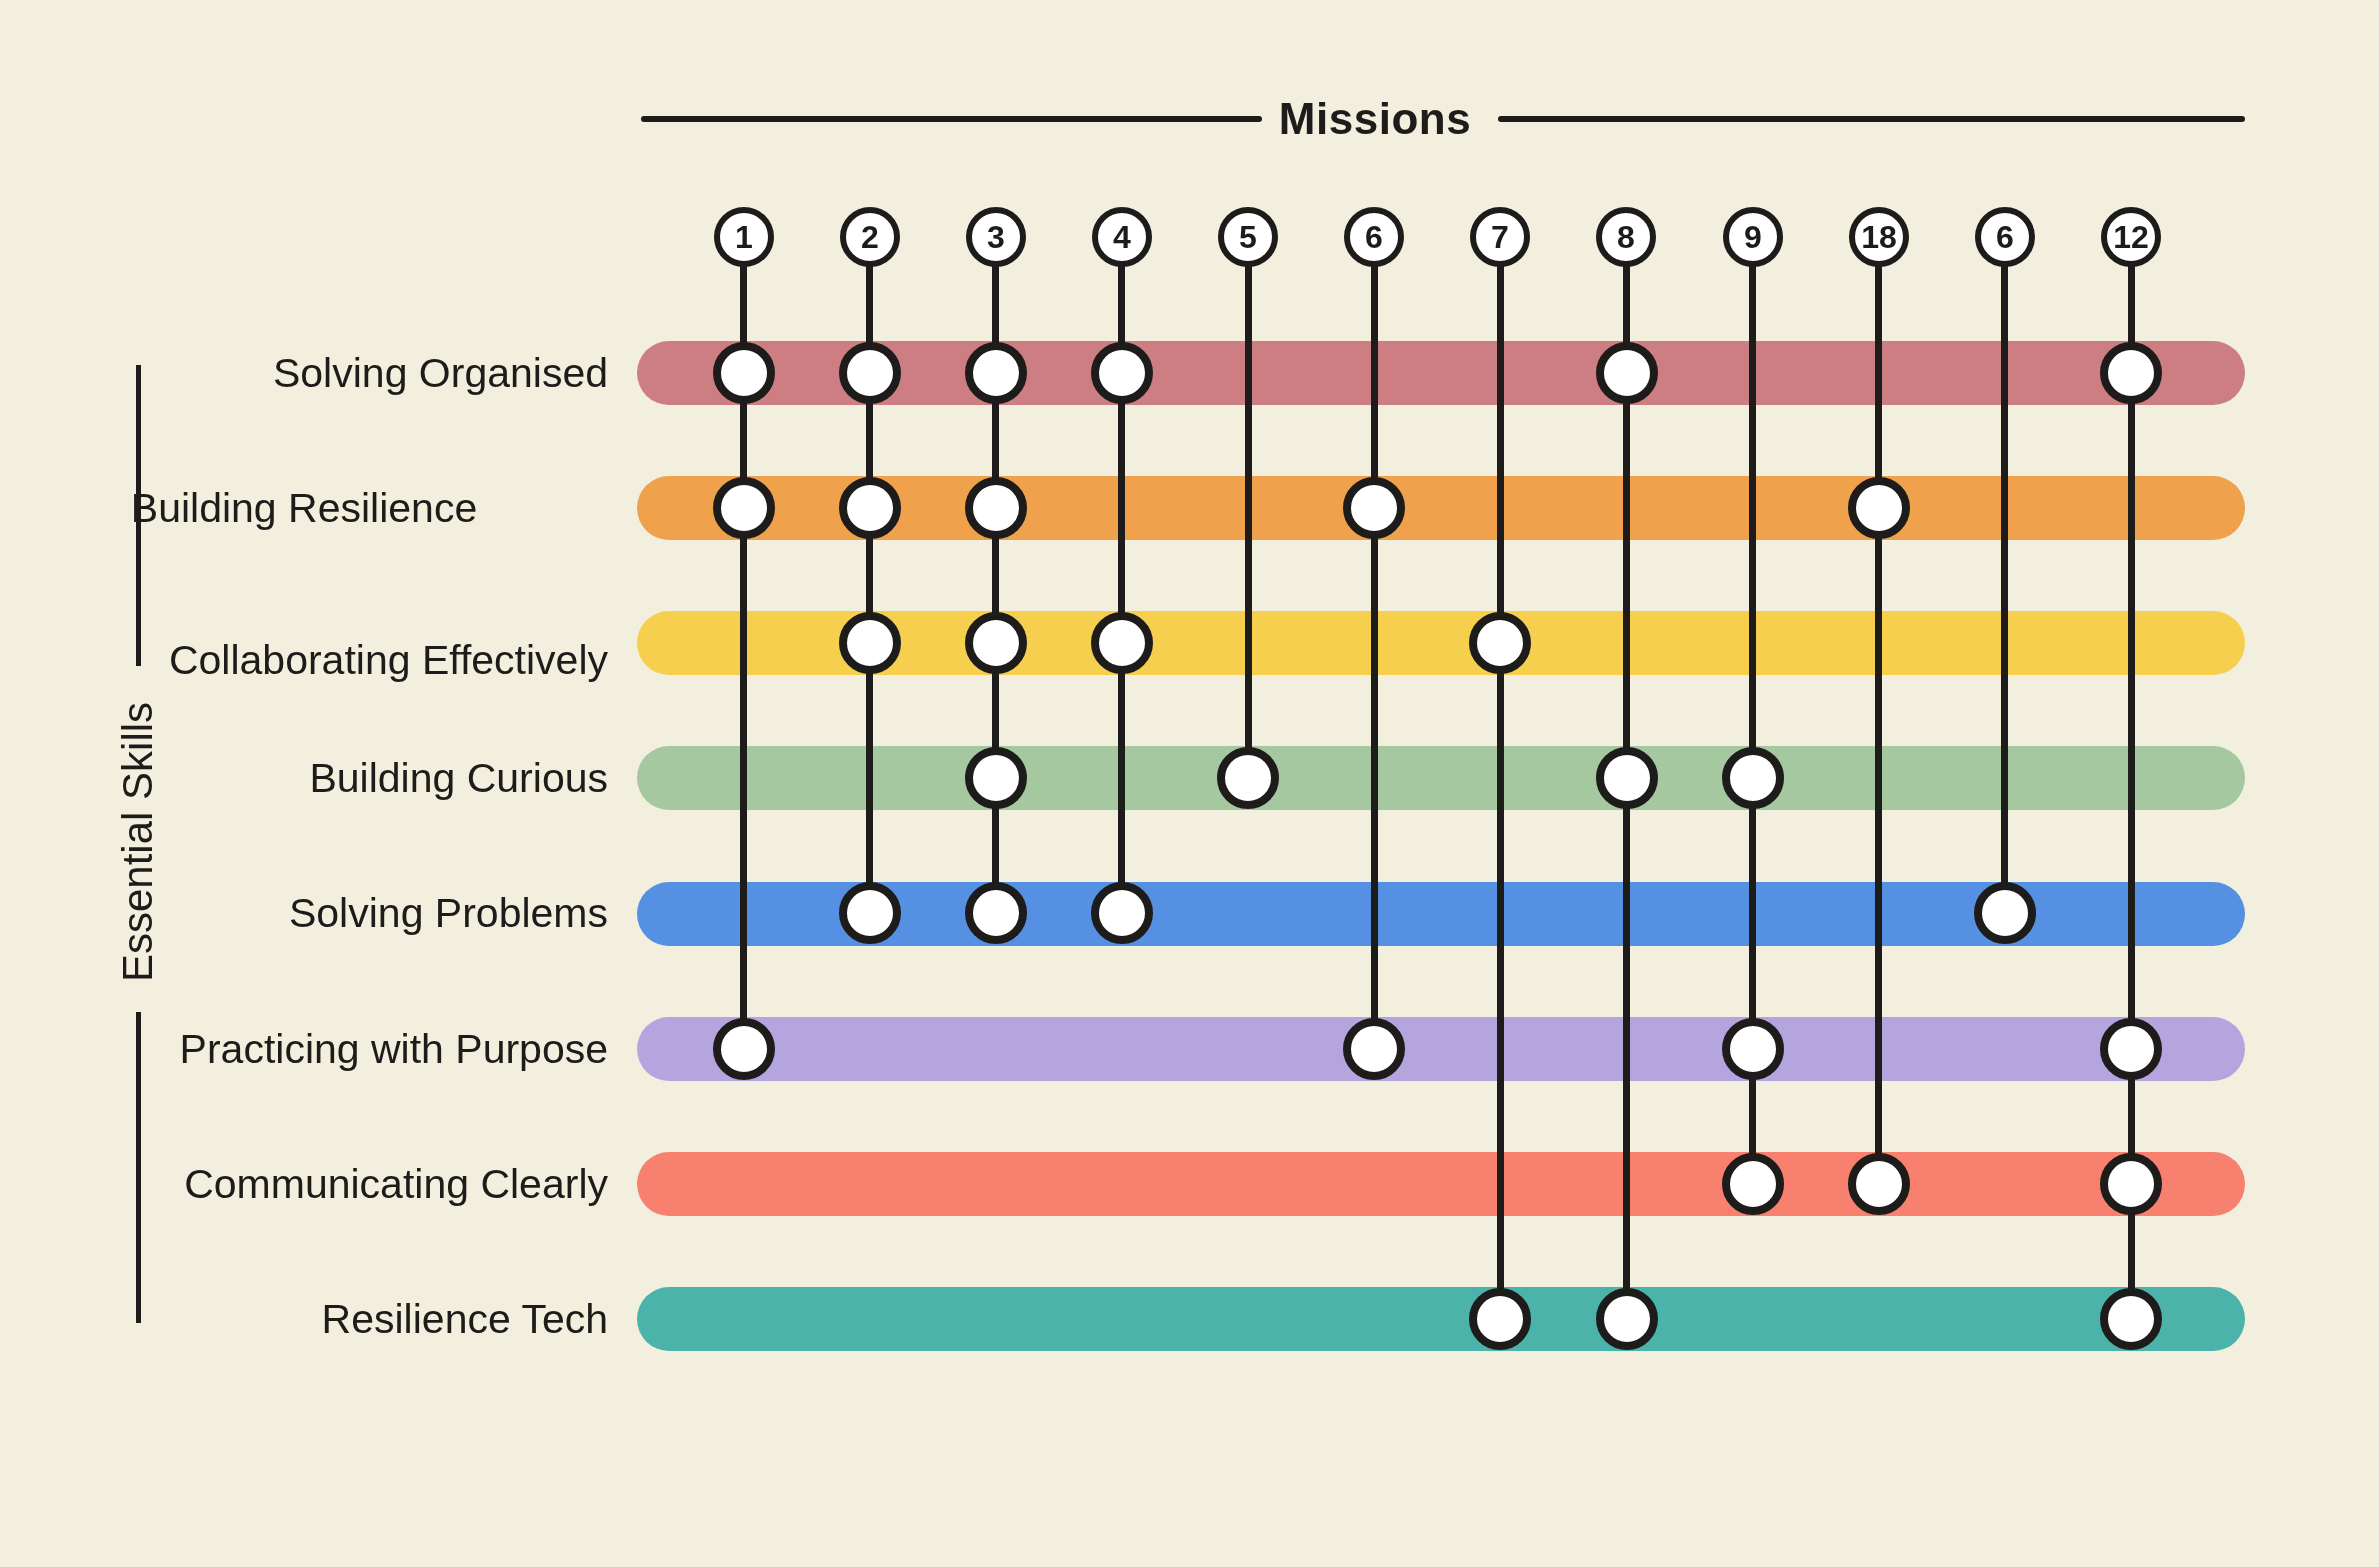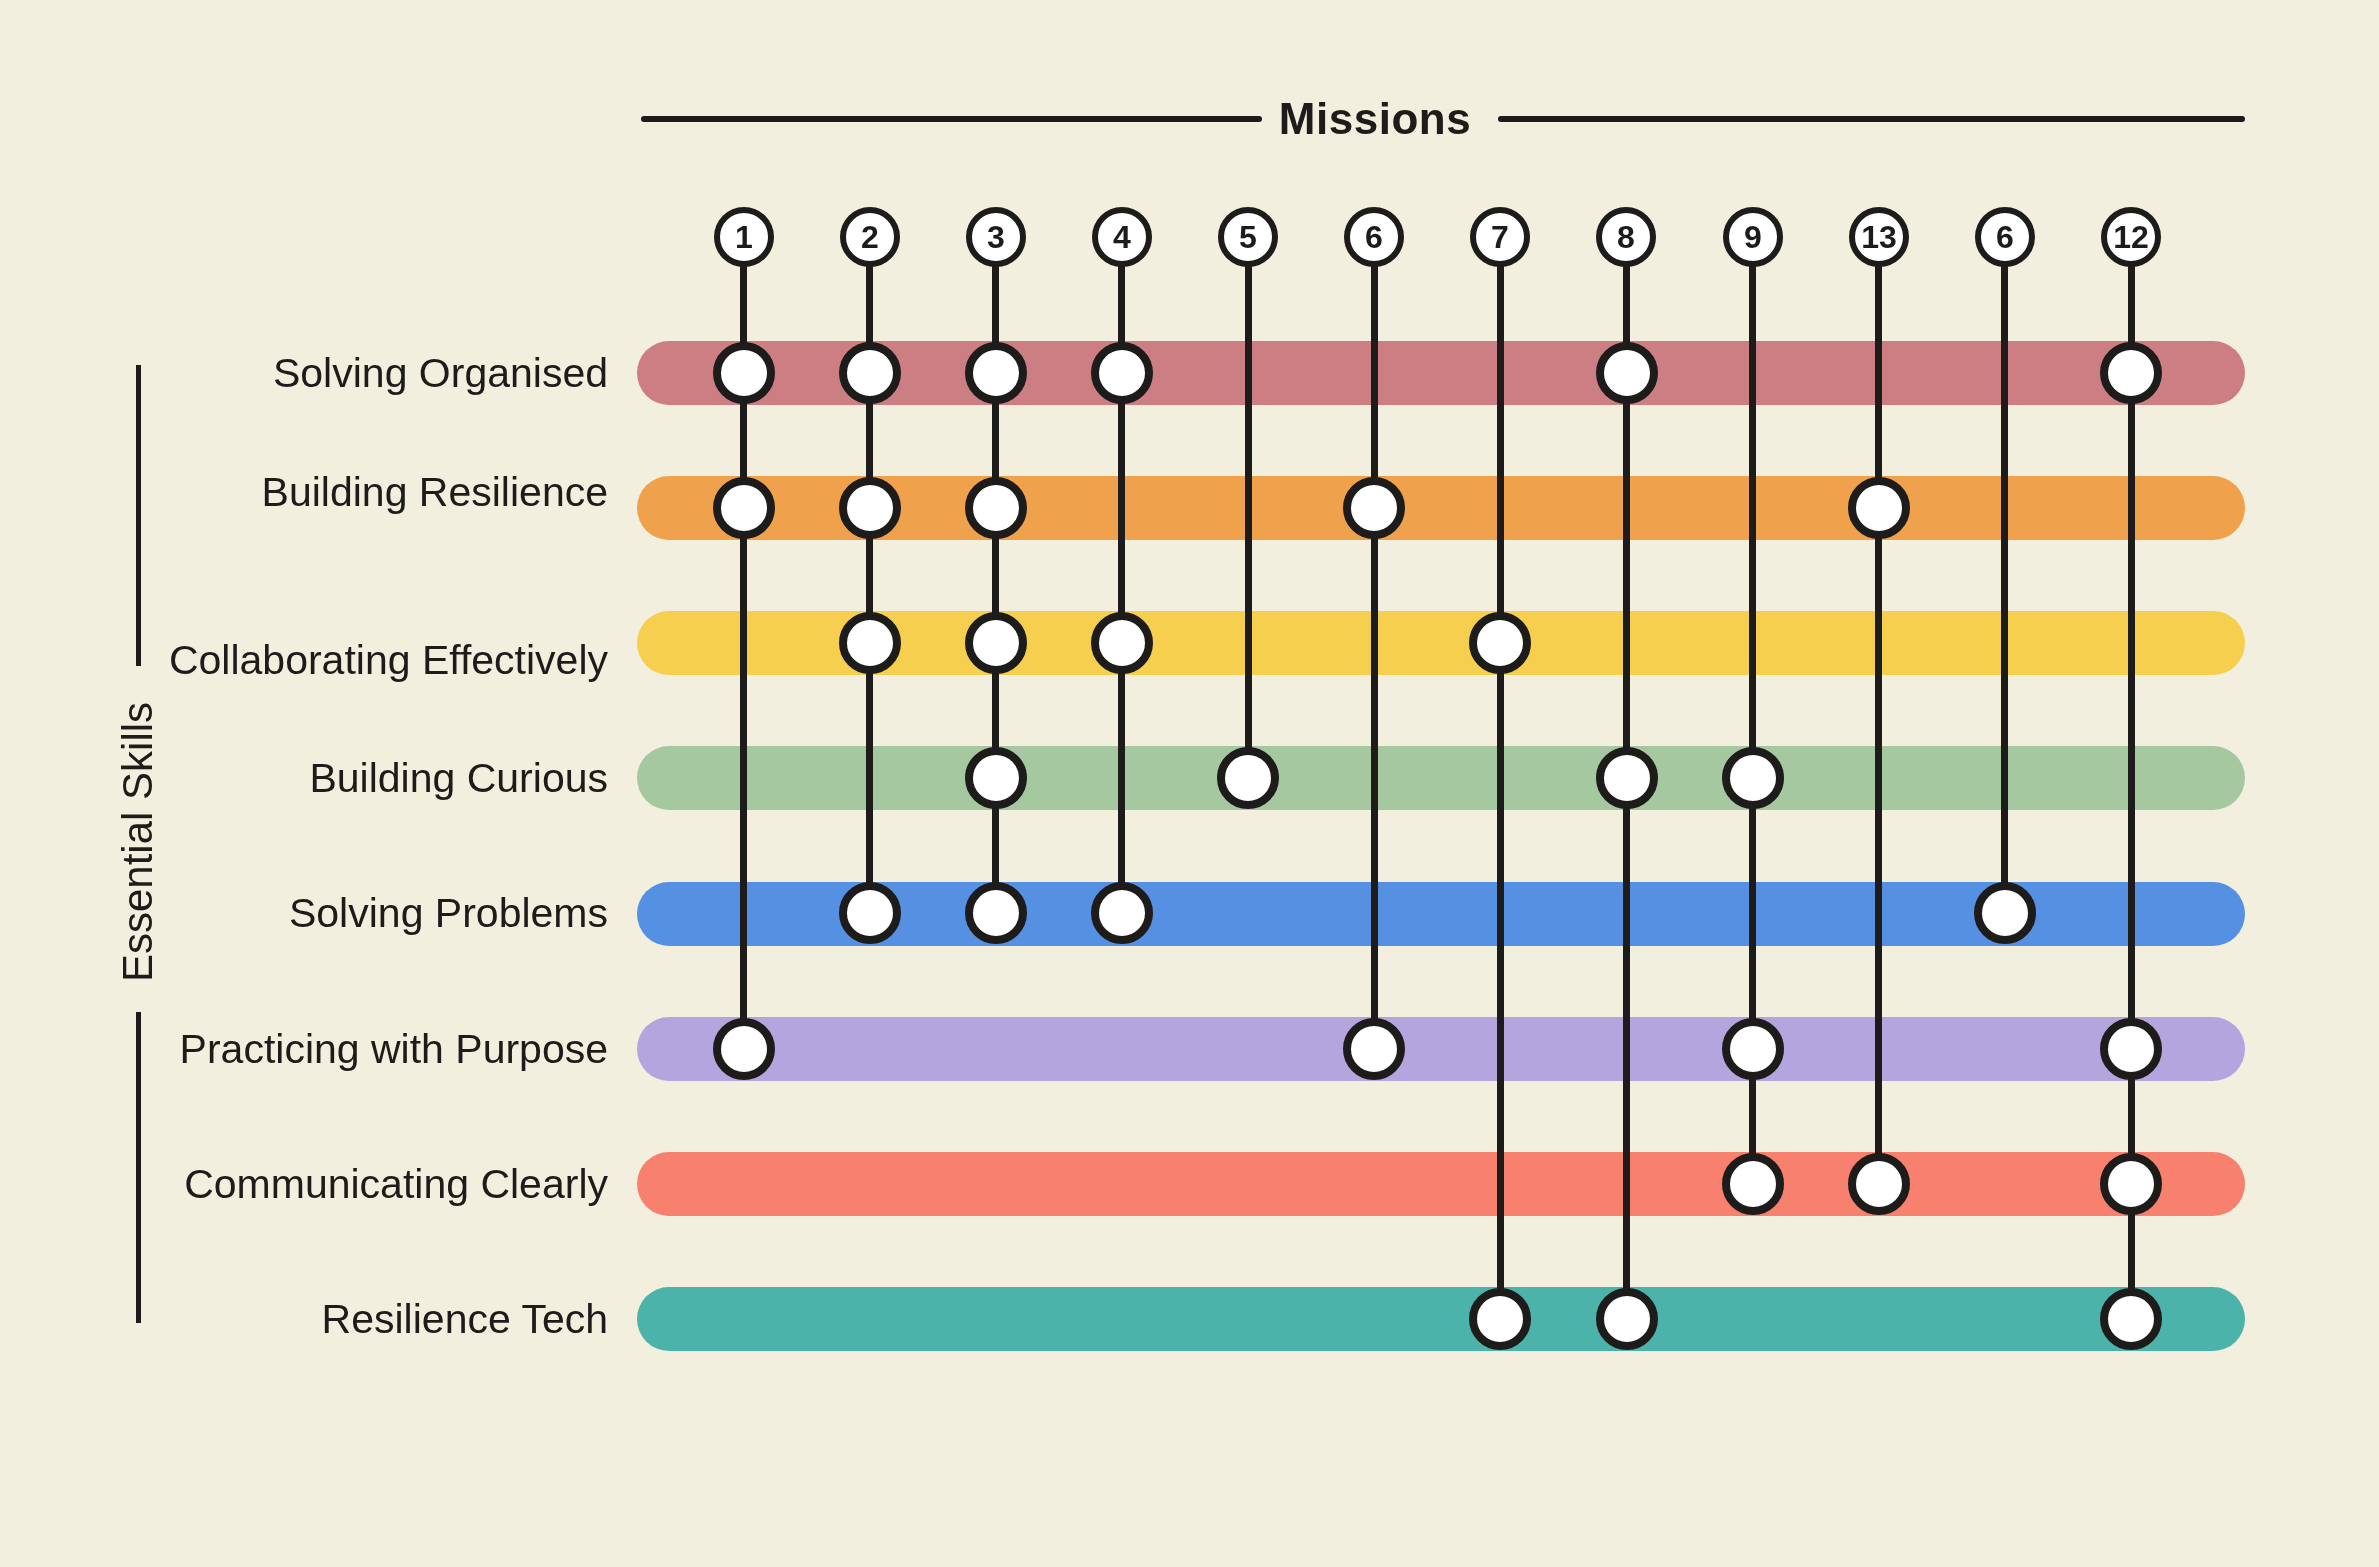--- a/index.html
+++ b/index.html
@@ -58,21 +58,21 @@
   <div id="rows">
       <div class="band" style="left: 637px; top: 341px; width: 1608px; background: rgb(205, 126, 131);"></div>
       <div class="skill-label" style="left: 0px; top: 373px;">Solving Organised</div>
       <div class="dot" style="left: 713px; top: 342px;"></div>
       <div class="dot" style="left: 839px; top: 342px;"></div>
       <div class="dot" style="left: 965px; top: 342px;"></div>
       <div class="dot" style="left: 1091px; top: 342px;"></div>
       <div class="dot" style="left: 1596px; top: 342px;"></div>
       <div class="dot" style="left: 2100px; top: 342px;"></div>
       <div class="band" style="left: 637px; top: 476px; width: 1608px; background: rgb(240, 161, 76);"></div>
-      <div class="skill-label" style="left: 0px; top: 492px;">Building Resilience</div>
+      <div class="skill-label" style="left: 0px; top: 508px; text-align: center;">Building Resilience</div>
       <div class="dot" style="left: 713px; top: 477px;"></div>
       <div class="dot" style="left: 839px; top: 477px;"></div>
       <div class="dot" style="left: 965px; top: 477px;"></div>
       <div class="dot" style="left: 1343px; top: 477px;"></div>
       <div class="dot" style="left: 1848px; top: 477px;"></div>
       <div class="band" style="left: 637px; top: 611px; width: 1608px; background: rgb(246, 207, 79);"></div>
       <div class="skill-label" style="left: 0px; top: 643px; margin-top: 17px;">Collaborating Effectively</div>
       <div class="dot" style="left: 839px; top: 612px;"></div>
       <div class="dot" style="left: 965px; top: 612px;"></div>
       <div class="dot" style="left: 1091px; top: 612px;"></div>
@@ -119,20 +119,20 @@
       <div class="mission-circle" style="left: 1218px; top: 207px;">5</div>
       <div class="vline" style="left: 1371px; top: 266px; height: 782px;"></div>
       <div class="mission-circle" style="left: 1344px; top: 207px;">6</div>
       <div class="vline" style="left: 1497px; top: 266px; height: 1052px;"></div>
       <div class="mission-circle" style="left: 1470px; top: 207px;">7</div>
       <div class="vline" style="left: 1623px; top: 266px; height: 1052px;"></div>
       <div class="mission-circle" style="left: 1596px; top: 207px;">8</div>
       <div class="vline" style="left: 1749px; top: 266px; height: 917px;"></div>
       <div class="mission-circle" style="left: 1723px; top: 207px;">9</div>
       <div class="vline" style="left: 1875px; top: 266px; height: 917px;"></div>
-      <div class="mission-circle" style="left: 1849px; top: 207px;">13</div>
+      <div class="mission-circle" style="left: 1849px; top: 207px;">18</div>
       <div class="vline" style="left: 2001px; top: 266px; height: 647px;"></div>
       <div class="mission-circle" style="left: 1975px; top: 207px;">6</div>
       <div class="vline" style="left: 2128px; top: 266px; height: 1052px;"></div>
       <div class="mission-circle" style="left: 2101px; top: 207px;">12</div>
     </div>
 </div>
 
 
 </body></html>

